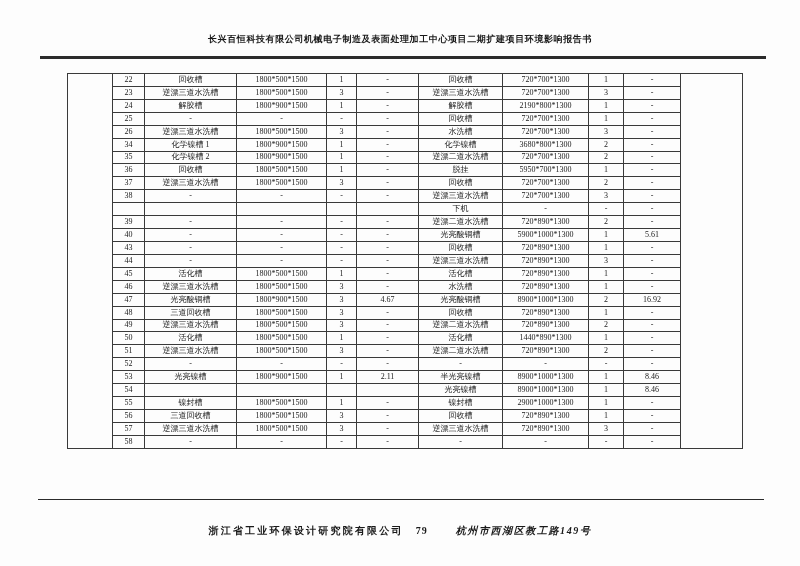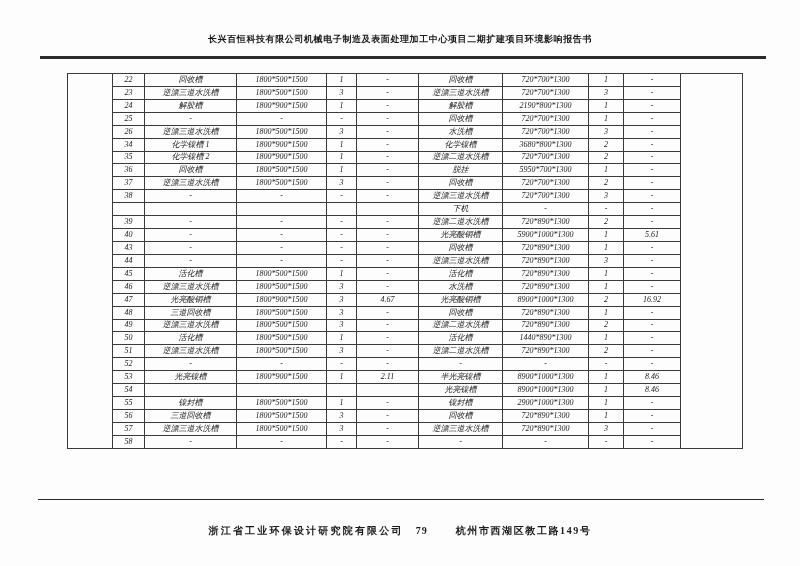--- a/index.html
+++ b/index.html
@@ -32,21 +32,20 @@
     border-bottom:1px solid #2b2b2b;
   }
   table.equip-table{
     position:absolute;
     left:67px;top:73px;
     width:675px;
     border-collapse:collapse;
     table-layout:fixed;
     font-size:8px;
     color:var(--ink);
-    font-style:italic;
   }
   table.equip-table td{
     border:1px solid var(--tbl);
     text-align:center;
     vertical-align:middle;
     padding:0;
     height:12.93px;
     line-height:1;
     white-space:nowrap;
     overflow:hidden;
@@ -65,21 +64,21 @@
     display:flex;
     justify-content:center;
     align-items:baseline;
     font-size:10px;
     color:var(--ink);
     font-weight:bold;
     margin-top:20px;
   }
   .footer .company{letter-spacing:2.2px;}
   .footer .pageno{margin-left:12px;margin-right:28px;letter-spacing:1px;}
-  .footer .address{letter-spacing:1.6px;}
+  .footer .address{letter-spacing:1.6px;font-style:italic;}
 </style>
 </head>
 <body>
 
 <div class="page">
 
   <div class="header-title">长兴百恒科技有限公司机械电子制造及表面处理加工中心项目二期扩建项目环境影响报告书</div>
 
   <div class="header-rule"></div>
 

